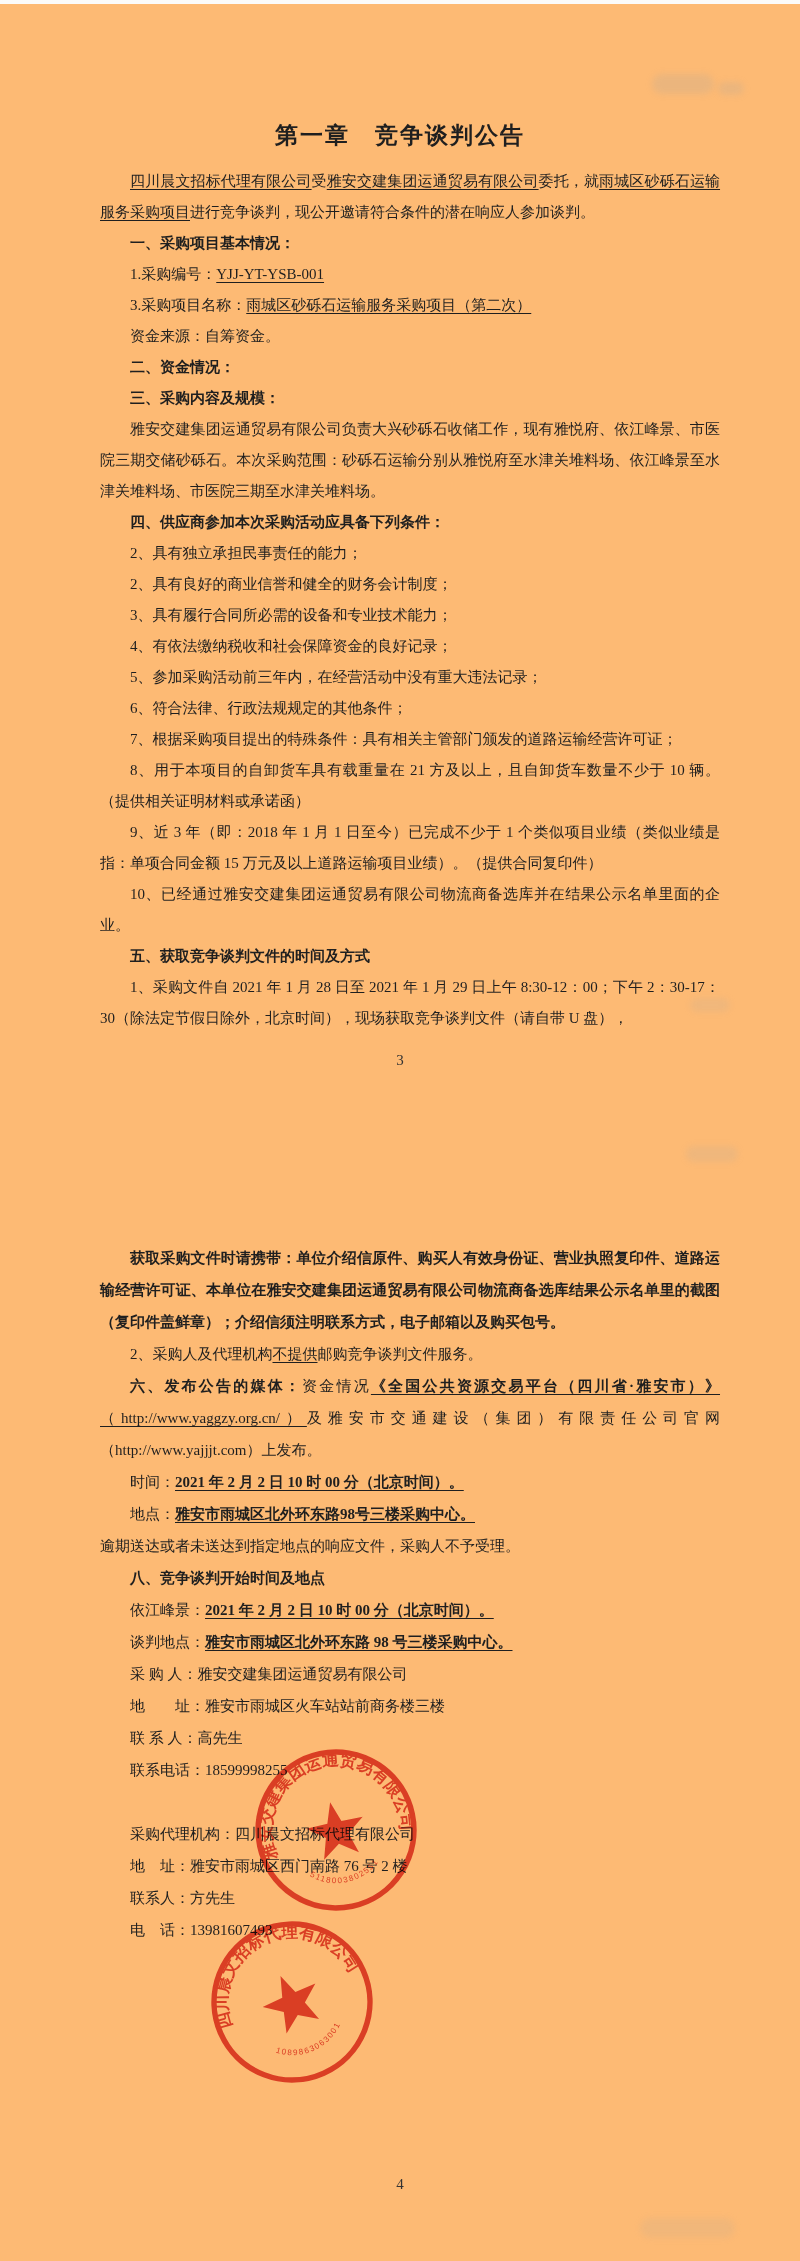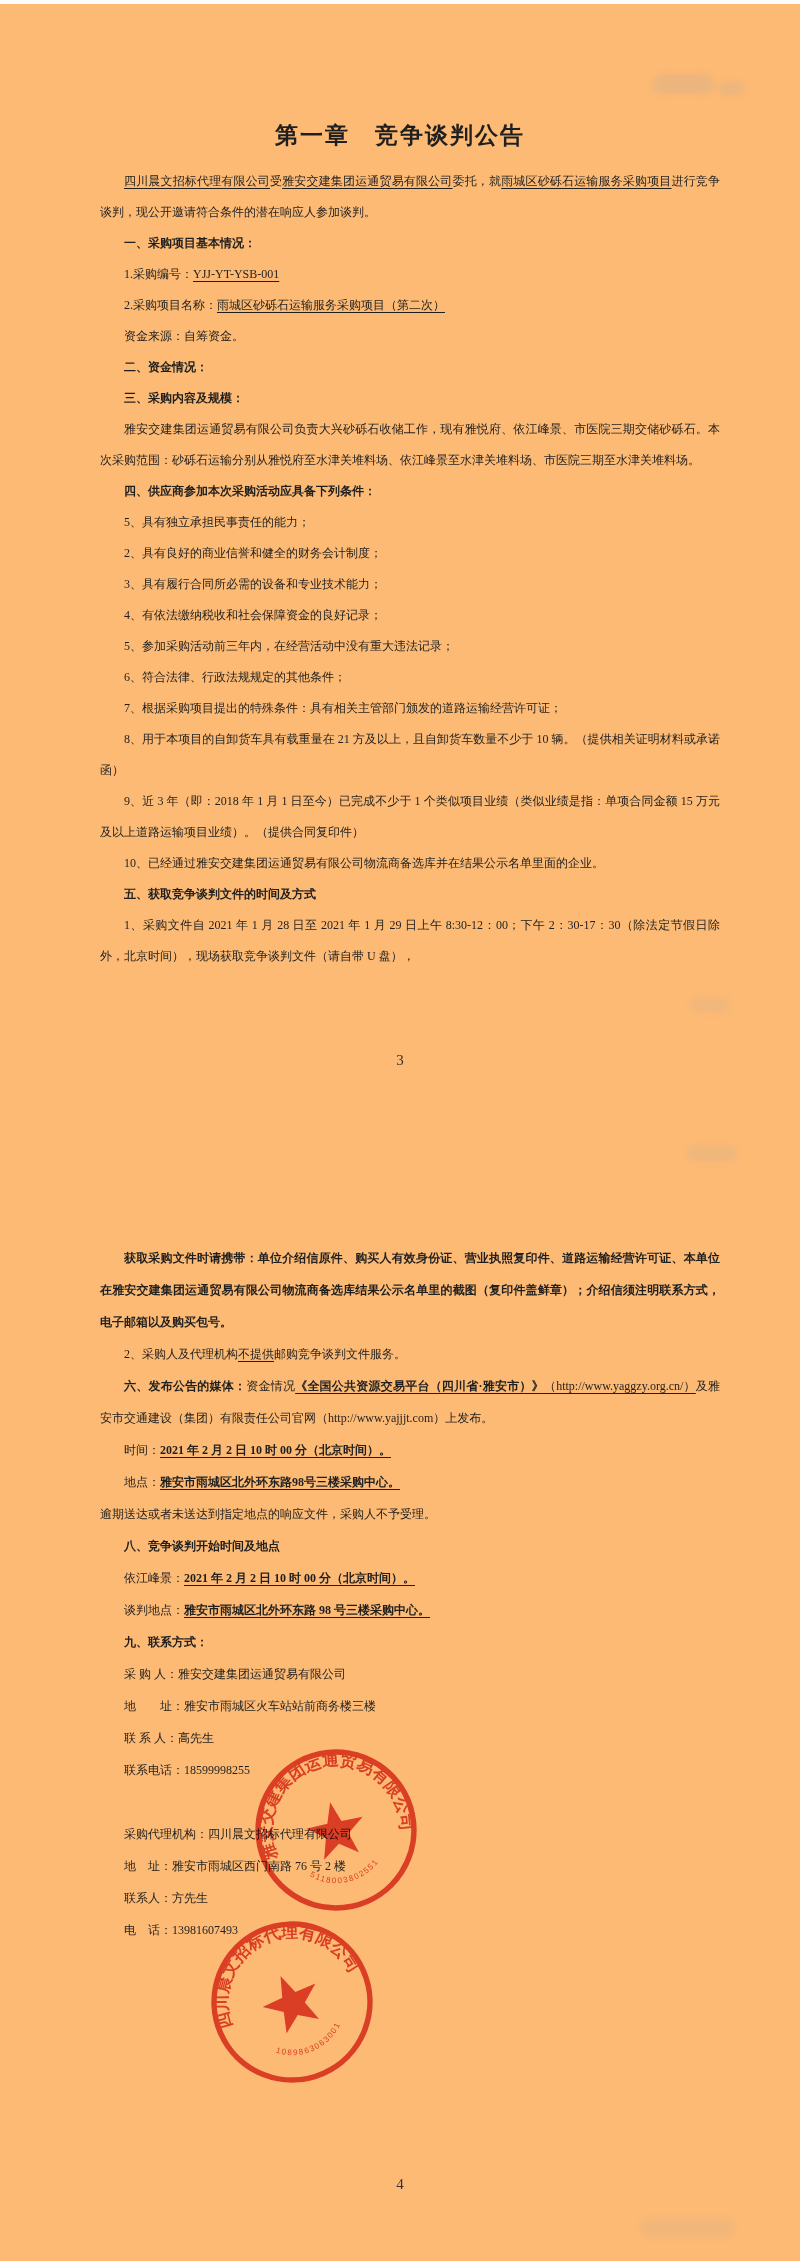--- a/index.html
+++ b/index.html
@@ -10,21 +10,21 @@
     color:#1f1f1f;
   }
   .chapter-title{
     position:absolute;top:116px;left:0;width:100%;
     text-align:center;font-size:23px;font-weight:bold;letter-spacing:2px;margin:0;
   }
   .body-col{position:absolute;left:100px;width:620px;}
   #p1{top:162px;}
   #p2{top:1238px;}
   .para{
-    margin:0;font-size:12px;line-height:31px;
+    margin:0;font-size:15px;line-height:31px;
     text-align:justify;text-justify:inter-character;text-indent:2em;
   }
   #p2 .para{line-height:32px;}
   .para.noindent{text-indent:0;}
   .para.blank{min-height:32px;}
   .b{font-weight:bold;}
   .u{text-decoration:underline;text-underline-offset:3px;}
   .pagenum{
     position:absolute;left:0;width:100%;text-align:center;
     font-size:15px;color:#333;margin:0;
@@ -47,27 +47,27 @@
 <body>
 
 <div class="page">
 
   <h1 class="chapter-title">第一章　竞争谈判公告</h1>
 
   <div id="p1" class="body-col">
       <p class="para"><span class="u">四川晨文招标代理有限公司</span><span>受</span><span class="u">雅安交建集团运通贸易有限公司</span><span>委托，就</span><span class="u">雨城区砂砾石运输服务采购项目</span><span>进行竞争谈判，现公开邀请符合条件的潜在响应人参加谈判。</span></p>
       <p class="para"><span class="b">一、采购项目基本情况：</span></p>
       <p class="para"><span>1.采购编号：</span><span class="u">YJJ-YT-YSB-001</span></p>
-      <p class="para"><span>2.采购项目名称：</span><span class="u">雨城区砂砾石运输服务采购项目（第二次）</span></p>
+      <p class="para"><span>3.采购项目名称：</span><span class="u">雨城区砂砾石运输服务采购项目（第二次）</span></p>
       <p class="para"><span>资金来源：自筹资金。</span></p>
       <p class="para"><span class="b">二、资金情况：</span></p>
       <p class="para"><span class="b">三、采购内容及规模：</span></p>
       <p class="para"><span>雅安交建集团运通贸易有限公司负责大兴砂砾石收储工作，现有雅悦府、依江峰景、市医院三期交储砂砾石。本次采购范围：砂砾石运输分别从雅悦府至水津关堆料场、依江峰景至水津关堆料场、市医院三期至水津关堆料场。</span></p>
       <p class="para"><span class="b">四、供应商参加本次采购活动应具备下列条件：</span></p>
-      <p class="para"><span>5、具有独立承担民事责任的能力；</span></p>
+      <p class="para"><span>2、具有独立承担民事责任的能力；</span></p>
       <p class="para"><span>2、具有良好的商业信誉和健全的财务会计制度；</span></p>
       <p class="para"><span>3、具有履行合同所必需的设备和专业技术能力；</span></p>
       <p class="para"><span>4、有依法缴纳税收和社会保障资金的良好记录；</span></p>
       <p class="para"><span>5、参加采购活动前三年内，在经营活动中没有重大违法记录；</span></p>
       <p class="para"><span>6、符合法律、行政法规规定的其他条件；</span></p>
       <p class="para"><span>7、根据采购项目提出的特殊条件：具有相关主管部门颁发的道路运输经营许可证；</span></p>
       <p class="para"><span>8、用于本项目的自卸货车具有载重量在 21 方及以上，且自卸货车数量不少于 10 辆。（提供相关证明材料或承诺函）</span></p>
       <p class="para"><span>9、近 3 年（即：2018 年 1 月 1 日至今）已完成不少于 1 个类似项目业绩（类似业绩是指：单项合同金额 15 万元及以上道路运输项目业绩）。（提供合同复印件）</span></p>
       <p class="para"><span>10、已经通过雅安交建集团运通贸易有限公司物流商备选库并在结果公示名单里面的企业。</span></p>
       <p class="para"><span class="b">五、获取竞争谈判文件的时间及方式</span></p>
@@ -79,21 +79,20 @@
   <div id="p2" class="body-col">
       <p class="para"><span class="b">获取采购文件时请携带：单位介绍信原件、购买人有效身份证、营业执照复印件、道路运输经营许可证、本单位在雅安交建集团运通贸易有限公司物流商备选库结果公示名单里的截图（复印件盖鲜章）；介绍信须注明联系方式，电子邮箱以及购买包号。</span></p>
       <p class="para"><span>2、采购人及代理机构</span><span class="u">不提供</span><span>邮购竞争谈判文件服务。</span></p>
       <p class="para"><span class="b">六、发布公告的媒体：</span><span>资金情况</span><span class="b u">《全国公共资源交易平台（四川省·雅安市）》</span><span class="u">（http://www.yaggzy.org.cn/）</span><span>及雅安市交通建设（集团）有限责任公司官网（http://www.yajjjt.com）上发布。</span></p>
       <p class="para"><span>时间：</span><span class="b u">2021 年 2 月 2 日 10 时 00 分（北京时间）。</span></p>
       <p class="para"><span>地点：</span><span class="b u">雅安市雨城区北外环东路98号三楼采购中心。</span></p>
       <p class="para noindent"><span>逾期送达或者未送达到指定地点的响应文件，采购人不予受理。</span></p>
       <p class="para"><span class="b">八、竞争谈判开始时间及地点</span></p>
       <p class="para"><span>依江峰景：</span><span class="b u">2021 年 2 月 2 日 10 时 00 分（北京时间）。</span></p>
       <p class="para"><span>谈判地点：</span><span class="b u">雅安市雨城区北外环东路 98 号三楼采购中心。</span></p>
-      <p class="para"><span class="b">九、联系方式：</span></p>
       <p class="para"><span>采 购 人：雅安交建集团运通贸易有限公司</span></p>
       <p class="para"><span>地　　址：雅安市雨城区火车站站前商务楼三楼</span></p>
       <p class="para"><span>联 系 人：高先生</span></p>
       <p class="para"><span>联系电话：18599998255</span></p>
       <p class="para blank">&nbsp;</p>
       <p class="para"><span>采购代理机构：四川晨文招标代理有限公司</span></p>
       <p class="para"><span>地　址：雅安市雨城区西门南路 76 号 2 楼</span></p>
       <p class="para"><span>联系人：方先生</span></p>
       <p class="para"><span>电　话：13981607493</span></p>
     </div>

